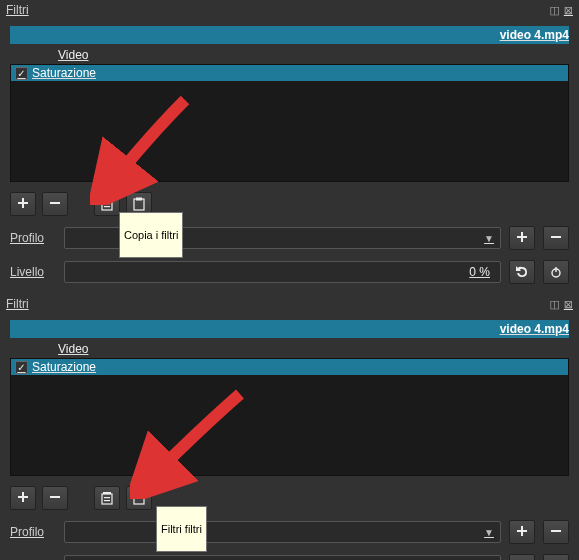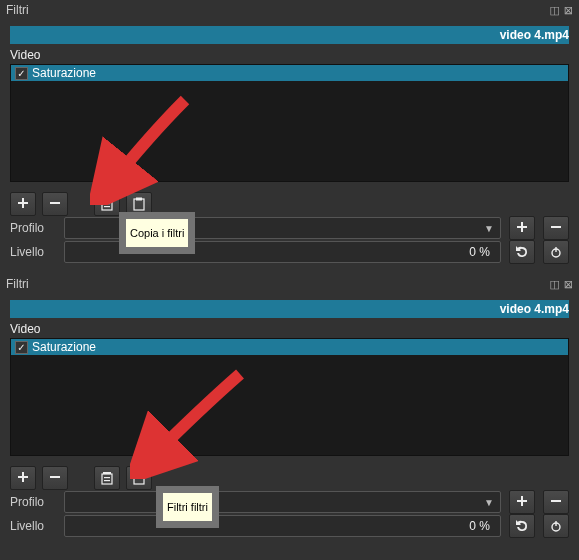--- a/index.html
+++ b/index.html
@@ -7,20 +7,21 @@
     background: #323232;
     color: #ddd;
     font-family: Arial, sans-serif;
     font-size: 12px;
     width: 579px;
     height: 560px;
     overflow: hidden;
   }
   .panel {
     position: relative;
+    text-decoration: underline;
   }
   .panel-header {
     display: flex;
     align-items: center;
     justify-content: space-between;
     padding: 3px 6px;
     background: #323232;
   }
   .panel-title {
     color: #ccc;
@@ -44,20 +45,21 @@
     text-align: right;
     font-weight: bold;
     padding: 2px 0;
     font-size: 12px;
   }
   .filter-group-label {
     color: #eee;
     font-size: 12px;
     margin-top: 4px;
     margin-bottom: 2px;
+    margin-left: 48px;
   }
   .filter-list {
     background: #1a1a1a;
     height: 118px;
     border: 1px solid #111;
   }
   .filter-item {
     display: flex;
     align-items: center;
     gap: 4px;
@@ -93,20 +95,21 @@
     align-items: center;
     justify-content: center;
     color: #eee;
     cursor: pointer;
   }
   .icon-btn svg { display: block; }
   .form-row {
     display: flex;
     align-items: center;
     gap: 8px;
+    margin-top: 10px;
   }
   .form-label {
     width: 46px;
     color: #ccc;
     font-size: 12px;
   }
   .combo {
     flex: 1;
     height: 22px;
     background: #2a2a2a;
@@ -131,24 +134,24 @@
     display: flex;
     align-items: center;
     justify-content: flex-end;
     padding-right: 10px;
     color: #eee;
     font-size: 12px;
   }
   .tooltip {
     position: absolute;
     background: #ffffe1;
-    border: 7px solid #737373;
+    border: 1px solid #737373;
     color: #000;
     font-size: 11px;
-    padding: 8px 4px;
+    padding: 16px 4px;
     white-space: nowrap;
     z-index: 10;
   }
   .arrow-annotation {
     position: absolute;
     z-index: 5;
     pointer-events: none;
   }
 </style>
 </head>

